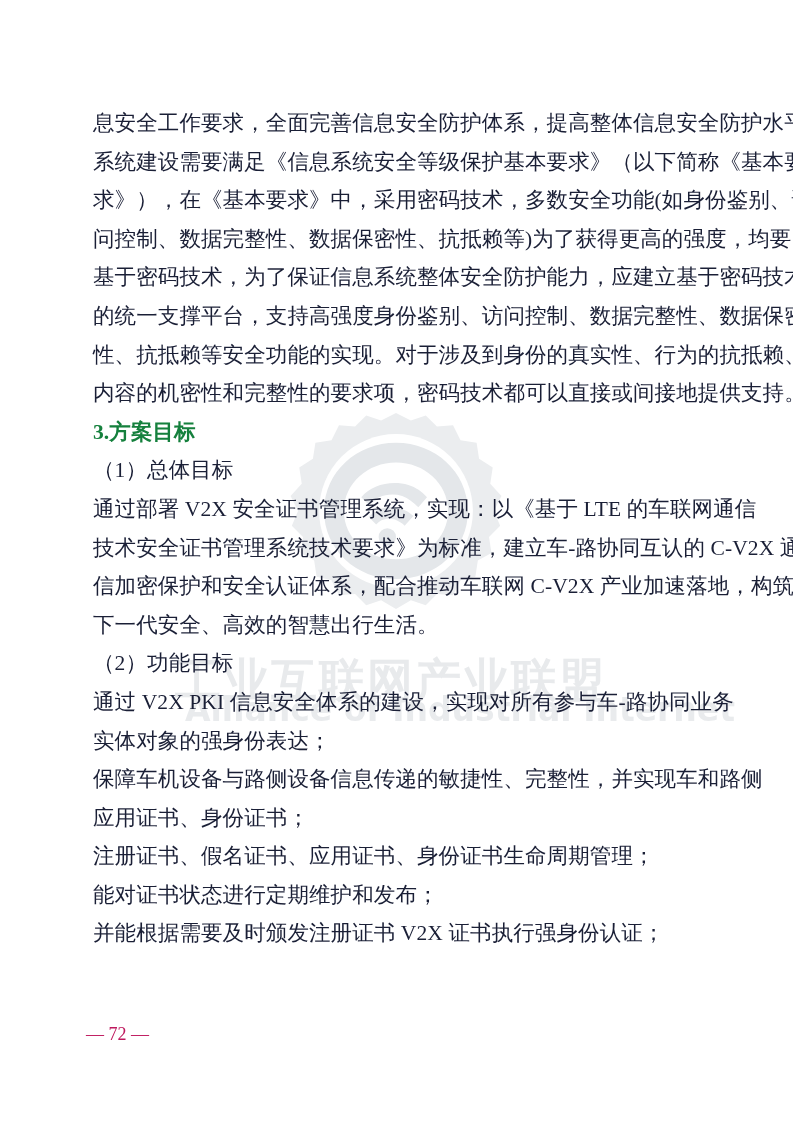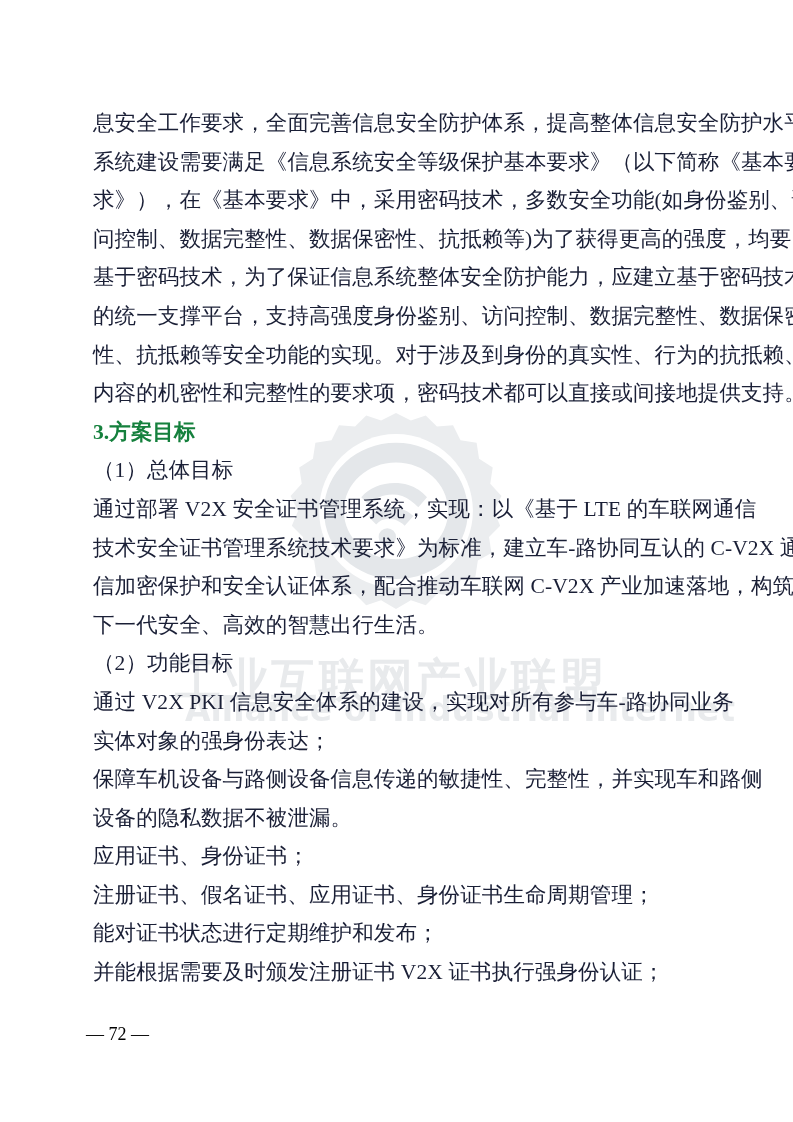--- a/index.html
+++ b/index.html
@@ -90,21 +90,21 @@
   .ind1 { padding-left: 22px; }
   .ind2 { padding-left: 43px; }
 
   
   #page-number {
     position: absolute;
     left: 86px;
     top: 1022px;
     font-size: 18px;
     line-height: 24px;
-    color: #000000;
+    color: #be185d;
     z-index: 2;
     white-space: pre;
     font-family: "Liberation Serif", "DejaVu Serif", serif;
   }
 </style>
 </head>
 <body>
 
 <div id="page">
 
@@ -139,21 +139,20 @@
       <p class="line ind1 heading">3.方案目标</p>
       <p class="line ind1">（1）总体目标</p>
       <p class="line ind2">通过部署 V2X 安全证书管理系统，实现：以《基于 LTE 的车联网通信</p>
       <p class="line">技术安全证书管理系统技术要求》为标准，建立车-路协同互认的 C-V2X 通</p>
       <p class="line">信加密保护和安全认证体系，配合推动车联网 C-V2X 产业加速落地，构筑</p>
       <p class="line">下一代安全、高效的智慧出行生活。</p>
       <p class="line ind1">（2）功能目标</p>
       <p class="line ind2">通过 V2X PKI 信息安全体系的建设，实现对所有参与车-路协同业务</p>
       <p class="line">实体对象的强身份表达；</p>
       <p class="line ind2">保障车机设备与路侧设备信息传递的敏捷性、完整性，并实现车和路侧</p>
-      <p class="line">设备的隐私数据不被泄漏。</p>
       <p class="line">应用证书、身份证书；</p>
       <p class="line ind2">注册证书、假名证书、应用证书、身份证书生命周期管理；</p>
       <p class="line ind2">能对证书状态进行定期维护和发布；</p>
       <p class="line ind2">并能根据需要及时颁发注册证书 V2X 证书执行强身份认证；</p>
     </div>
 
   <div id="page-number">— 72 —</div>
 
 </div>
 

